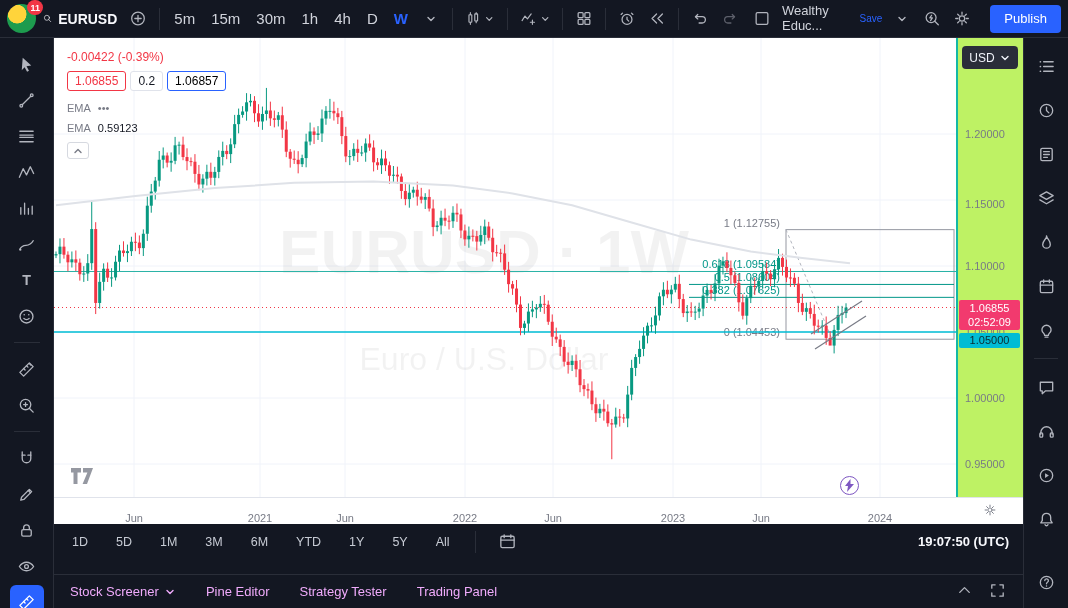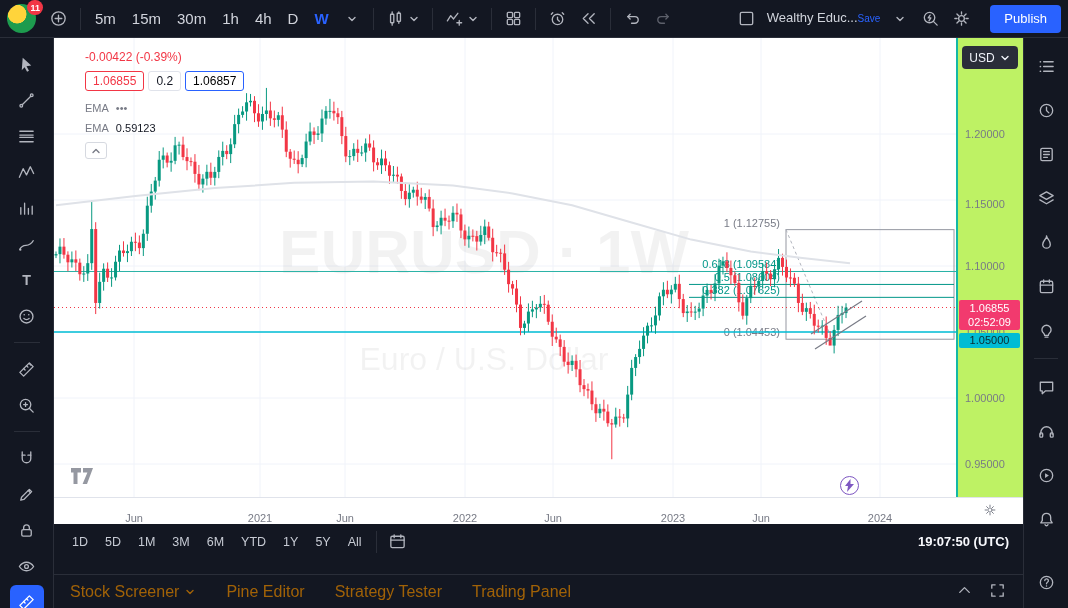--- a/index.html
+++ b/index.html
@@ -4,21 +4,21 @@
 <style>
   *{box-sizing:border-box;margin:0;padding:0}
   html,body{width:1068px;height:608px;overflow:hidden;background:#131722;
     font-family:"Liberation Sans","DejaVu Sans",sans-serif;color:#d1d4dc;font-size:13px}
   .app{width:1068px;height:608px;display:flex;flex-direction:column}
 
   
   .topbar{height:38px;flex:none;display:flex;align-items:center;gap:2px;padding:0 7px;
     border-bottom:1px solid #2a2e39;background:#131722}
   .logo{position:relative;width:29px;height:29px;border-radius:50%;background:radial-gradient(circle at 35% 35%,#ffd43b 0 34%,#1d9b4e 36%);
-    display:flex;align-items:center;justify-content:center;flex:none;cursor:pointer;margin-right:6px}
+    display:flex;align-items:center;justify-content:center;flex:none;cursor:pointer;}
   .logo .wbadge{position:absolute;top:-4px;right:-7px;background:#f23645;color:#fff;font-size:9px;
     min-width:15px;height:15px;border-radius:8px;display:flex;align-items:center;justify-content:center;padding:0 3px;font-weight:bold}
   .tbtn{height:28px;min-width:28px;padding:0 5px;border-radius:4px;display:flex;align-items:center;justify-content:center;
     color:#b2b5be;cursor:pointer;background:none;border:none;gap:3px}
   .sym{color:#f8f9fd;font-weight:bold;font-size:14px;gap:6px}
   .tf{height:26px;padding:0 7px;border-radius:4px;color:#d1d4dc;font-size:15px;display:flex;align-items:center;cursor:pointer;background:none;border:none}
   .tf.active{font-weight:bold}
   .vsep{width:1px;height:22px;background:#2a2e39;margin:0 5px;flex:none}
   .layoutname{display:flex;flex-direction:row;align-items:center;line-height:1.1;cursor:pointer;padding:0 4px}
   .layoutname .nm{color:#d1d4dc;font-size:13px}
@@ -37,21 +37,21 @@
   .rsep{width:24px;height:1px;background:#2a2e39;flex:none}
   .mt-auto{margin-top:auto;margin-bottom:10px}
 
   .main{flex:1;display:flex;flex-direction:column;min-width:0}
   .chart-row{height:459px;flex:none;display:flex}
   .plot{width:902px;height:459px;flex:none;background:#ffffff;position:relative;overflow:hidden}
   .plot svg.chart{position:absolute;inset:0}
   svg text{font-family:"Liberation Sans","DejaVu Sans",sans-serif}
 
   
-  .legend{position:absolute;top:12px;left:31px;z-index:5;font-size:12px}
+  .legend{position:absolute;top:12px;left:13px;z-index:5;font-size:12px}
   .chg{margin-bottom:7px;font-size:12px}
   .qrow{display:flex;gap:4px;margin-bottom:11px}
   .qbox{background:#fff;border:1px solid #e0e3eb;border-radius:3px;padding:2px 7px;font-size:12px;color:#131722}
   .emarow{display:flex;gap:7px;align-items:center;margin-bottom:8px;color:#787b86;font-size:11px}
   .emarow .val{color:#131722}
   .collapse{width:22px;height:17px;border:1px solid #d6d9e0;border-radius:3px;background:#fff;display:flex;align-items:center;justify-content:center;color:#787b86;cursor:pointer;margin-top:2px}
 
   .tvlogo{position:absolute;left:16px;top:429px;z-index:4;color:#9598a1;cursor:pointer}
   .boltwrap{position:absolute;left:786px;top:438px;width:19px;height:19px;border-radius:50%;background:#fff;border:1.6px solid #7e57c2;
     display:flex;align-items:center;justify-content:center;z-index:4;cursor:pointer}
@@ -64,41 +64,48 @@
   .badge{position:absolute;left:1px;right:3px;border-radius:2px;text-align:center;z-index:3}
   .badge-last{top:262px;color:#fff;font-size:11px;line-height:14px;padding:1px 0}
   .badge-level{top:295px;color:#0b2a30;font-size:11px;line-height:15px}
 
   
   .taxis{height:27px;flex:none;background:#fff;border-top:1px solid #e0e3eb;position:relative}
   .xtick{position:absolute;top:14px;transform:translateX(-50%);font-size:11px;color:#787b86}
   .taxis .gear{position:absolute;right:26px;top:5px;color:#787b86;cursor:pointer}
 
   
-  .rangebar{height:35px;flex:none;display:flex;align-items:center;background:#131722;padding:0 10px;gap:1px}
+  .rangebar{height:35px;flex:none;display:flex;align-items:center;background:#131722;padding:0 10px;gap:12px}
   .rng{height:24px;padding:0 8px;border:none;background:none;border-radius:4px;color:#c7cbd4;font-size:12.5px;cursor:pointer}
   .clock{margin-left:auto;color:#f8f9fd;font-weight:bold;font-size:13px;padding-right:4px}
 
   .footer-gap{flex:1;background:#131722}
   .tabsbar{height:34px;flex:none;border-top:1px solid #2a2e39;display:flex;align-items:center;padding:0 16px;background:#131722}
-  .ftab{background:none;border:none;color:#a16207;font-size:16px;margin-right:30px;cursor:pointer;display:flex;align-items:center;gap:5px}
+  .ftab{background:none;border:none;color:#f0abfc;font-size:13px;margin-right:30px;cursor:pointer;display:flex;align-items:center;gap:5px}
   .fticons{margin-left:auto;display:flex;gap:14px;color:#b2b5be}
 
   .ic{width:19px;height:19px;stroke:currentColor;fill:none;stroke-width:1.4;stroke-linecap:round;stroke-linejoin:round}
   .ic.sm{width:12px;height:12px}
 </style>
 </head>
 <body>
 
 <div class="app">
 
   <div class="topbar">
     <div class="logo">
       <span class="wbadge">11</span>
     </div>
+    <button class="tbtn sym">
+      <svg class="ic" viewBox="0 0 20 20">
+          <circle cx="8.5" cy="8.5" r="5.5"></circle>
+          <path d="M12.6 12.6L17 17"></path>
+        </svg>
+      <span>EURUSD</span>
+    </button>
     <button class="tbtn">
       <svg class="ic" viewBox="0 0 20 20">
           <circle cx="10" cy="10" r="7"></circle>
           <path d="M10 6.5v7M6.5 10h7"></path>
         </svg>
     </button>
     <div class="vsep"></div>
     <button class="tf">5m</button>
     <button class="tf">15m</button>
     <button class="tf">30m</button>

